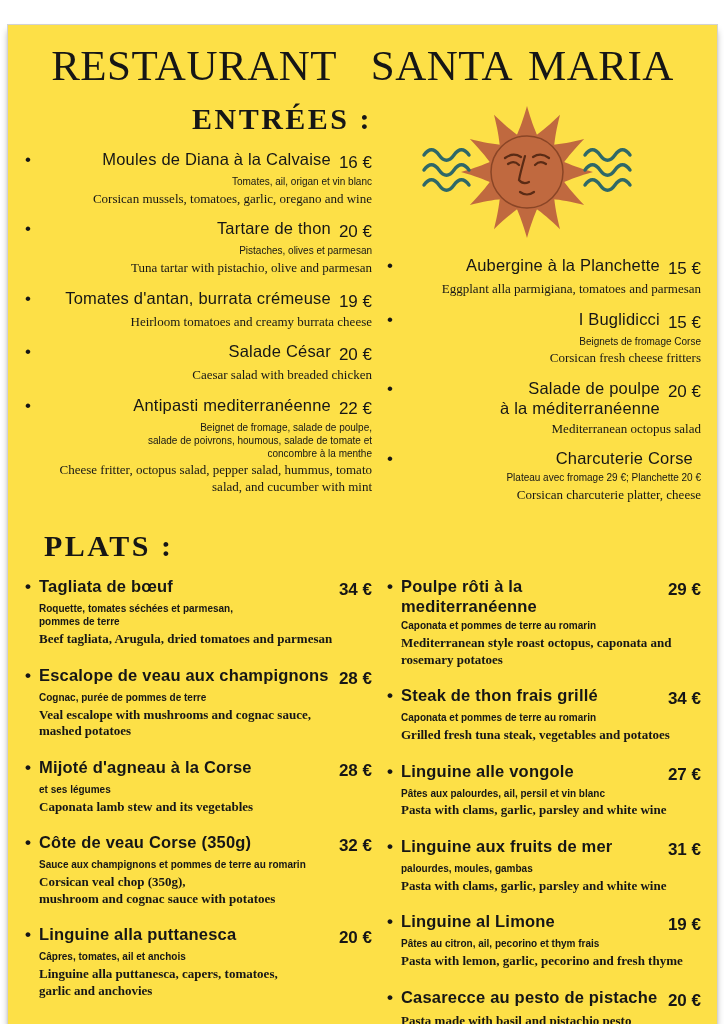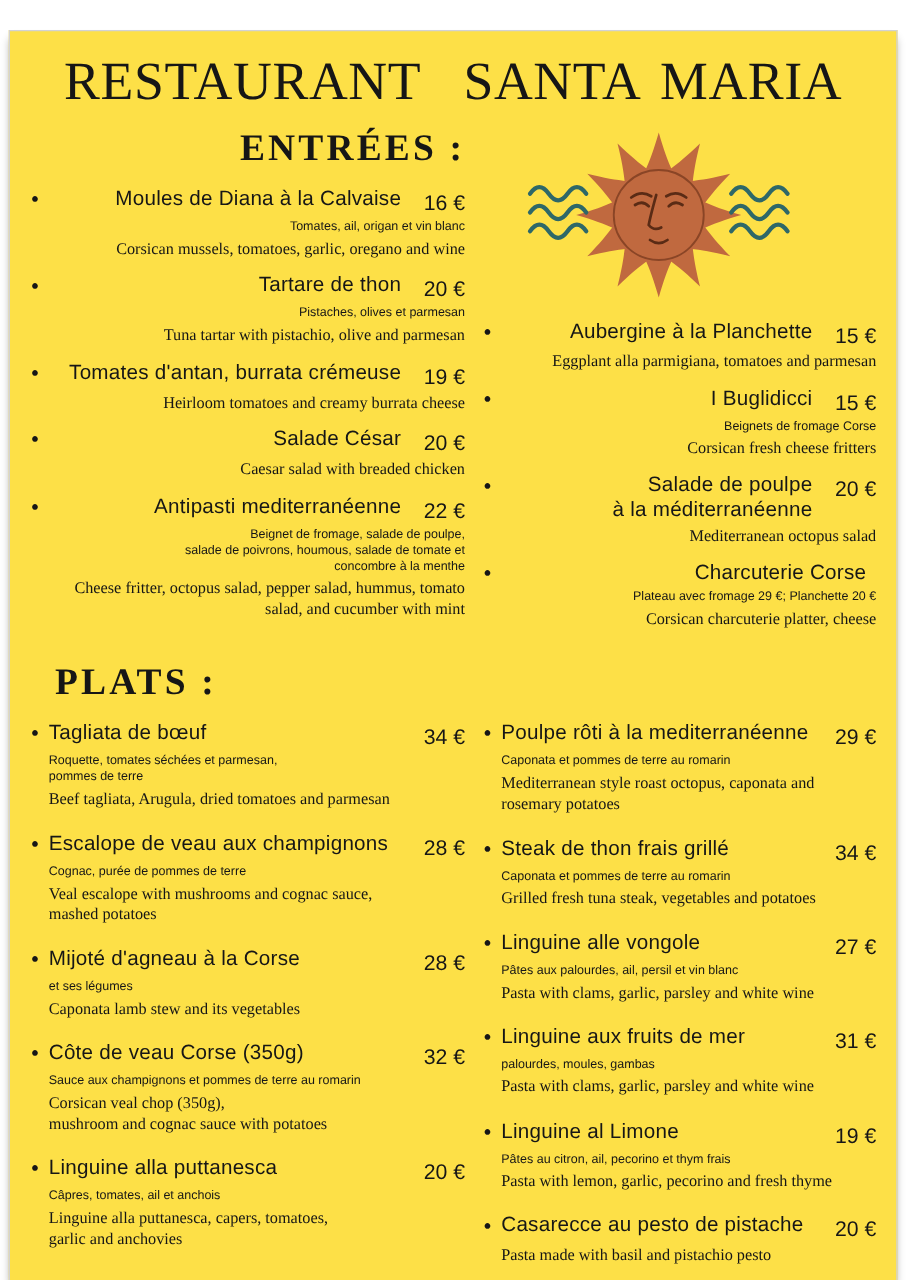--- a/index.html
+++ b/index.html
@@ -38,31 +38,31 @@
   }
 
   .section.entrees { display: flex; gap: 14px; margin-top: 6px; text-align: right; }
   .section.plats { margin-top: 14px; }
   .plats .columns { display: flex; gap: 14px; }
   .col-left { flex: 0 0 348px; min-width: 0; }
   .col-right { flex: 1 1 auto; min-width: 0; }
 
   .menu-item { position: relative; padding-left: 15px; }
   .entrees .menu-item { margin-bottom: 12px; }
-  .plats .menu-item { margin-bottom: 18px; }
+  .plats .menu-item { margin-bottom: 18px; font-weight: bold; }
   .menu-item::before {
     content: "\2022";
     position: absolute;
     left: 1px;
     top: 0;
     font-size: 17px;
     color: #161616;
   }
 
-  .item-head { display: flex; align-items: flex-start; gap: 10px; }
+  .item-head { display: flex; align-items: flex-start; }
   .item-name {
     flex: 1 1 auto;
     font-size: 16.5px;
     line-height: 1.2;
     letter-spacing: 0.2px;
     white-space: pre-line;
     padding-right: 8px;
   }
   .item-price { flex: 0 0 auto; font-size: 17px; padding-top: 3px; white-space: nowrap; }
 

